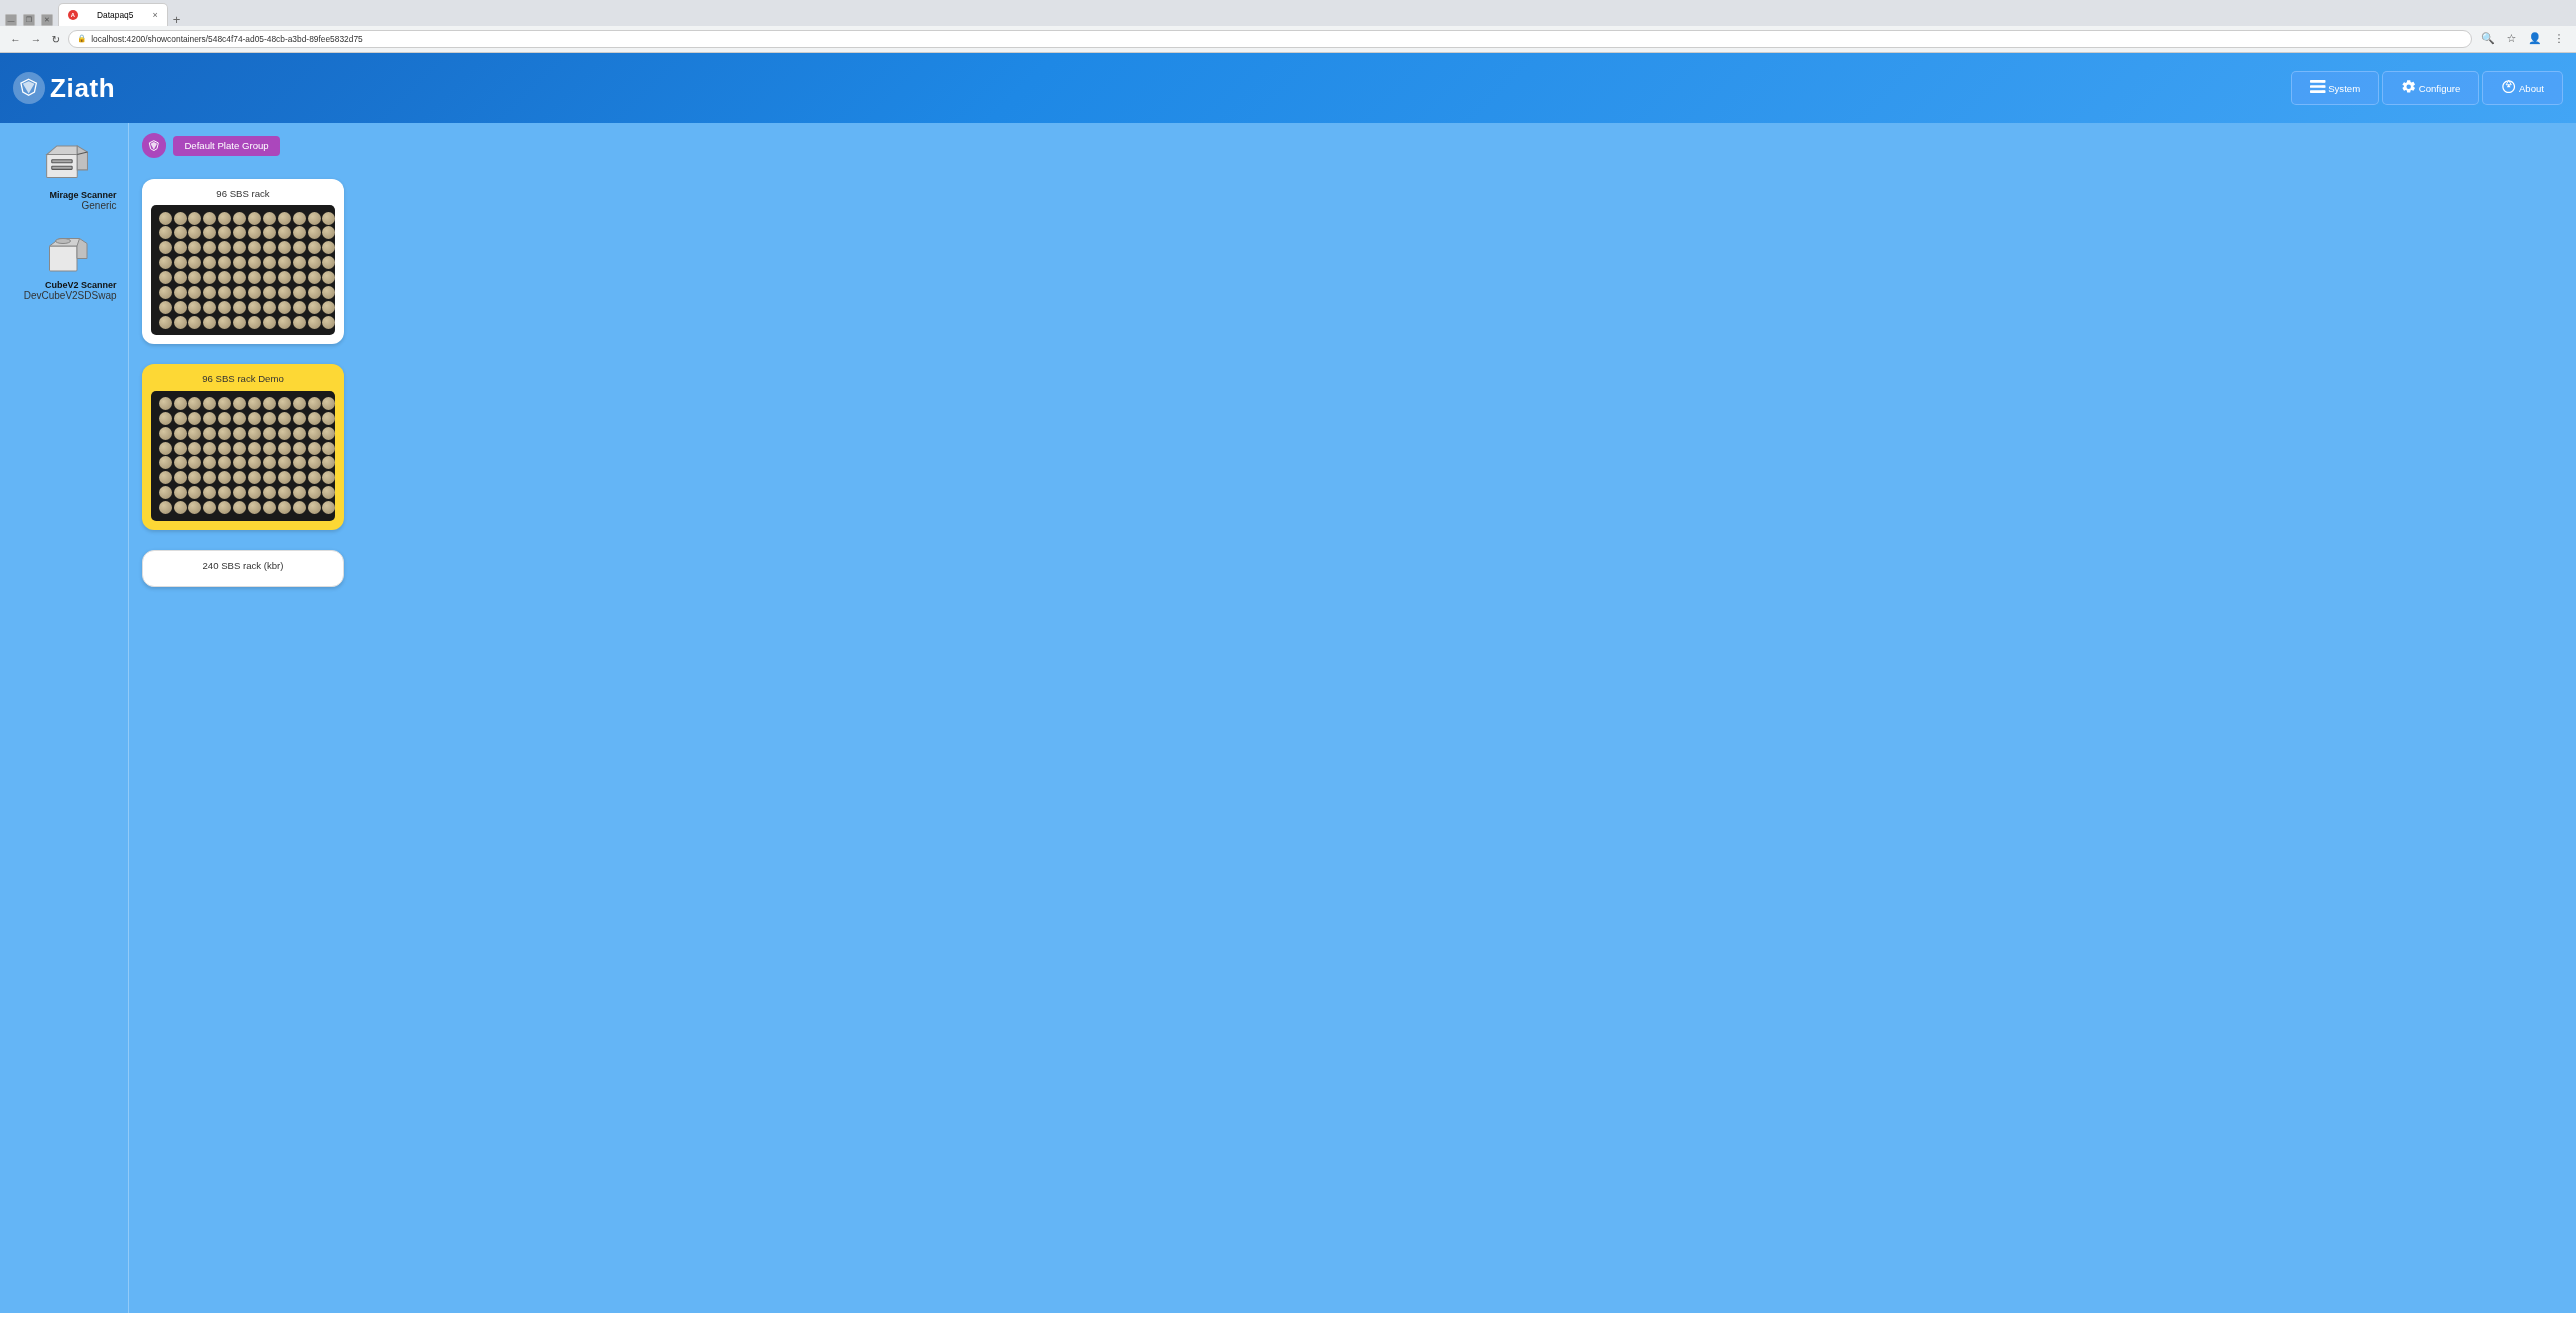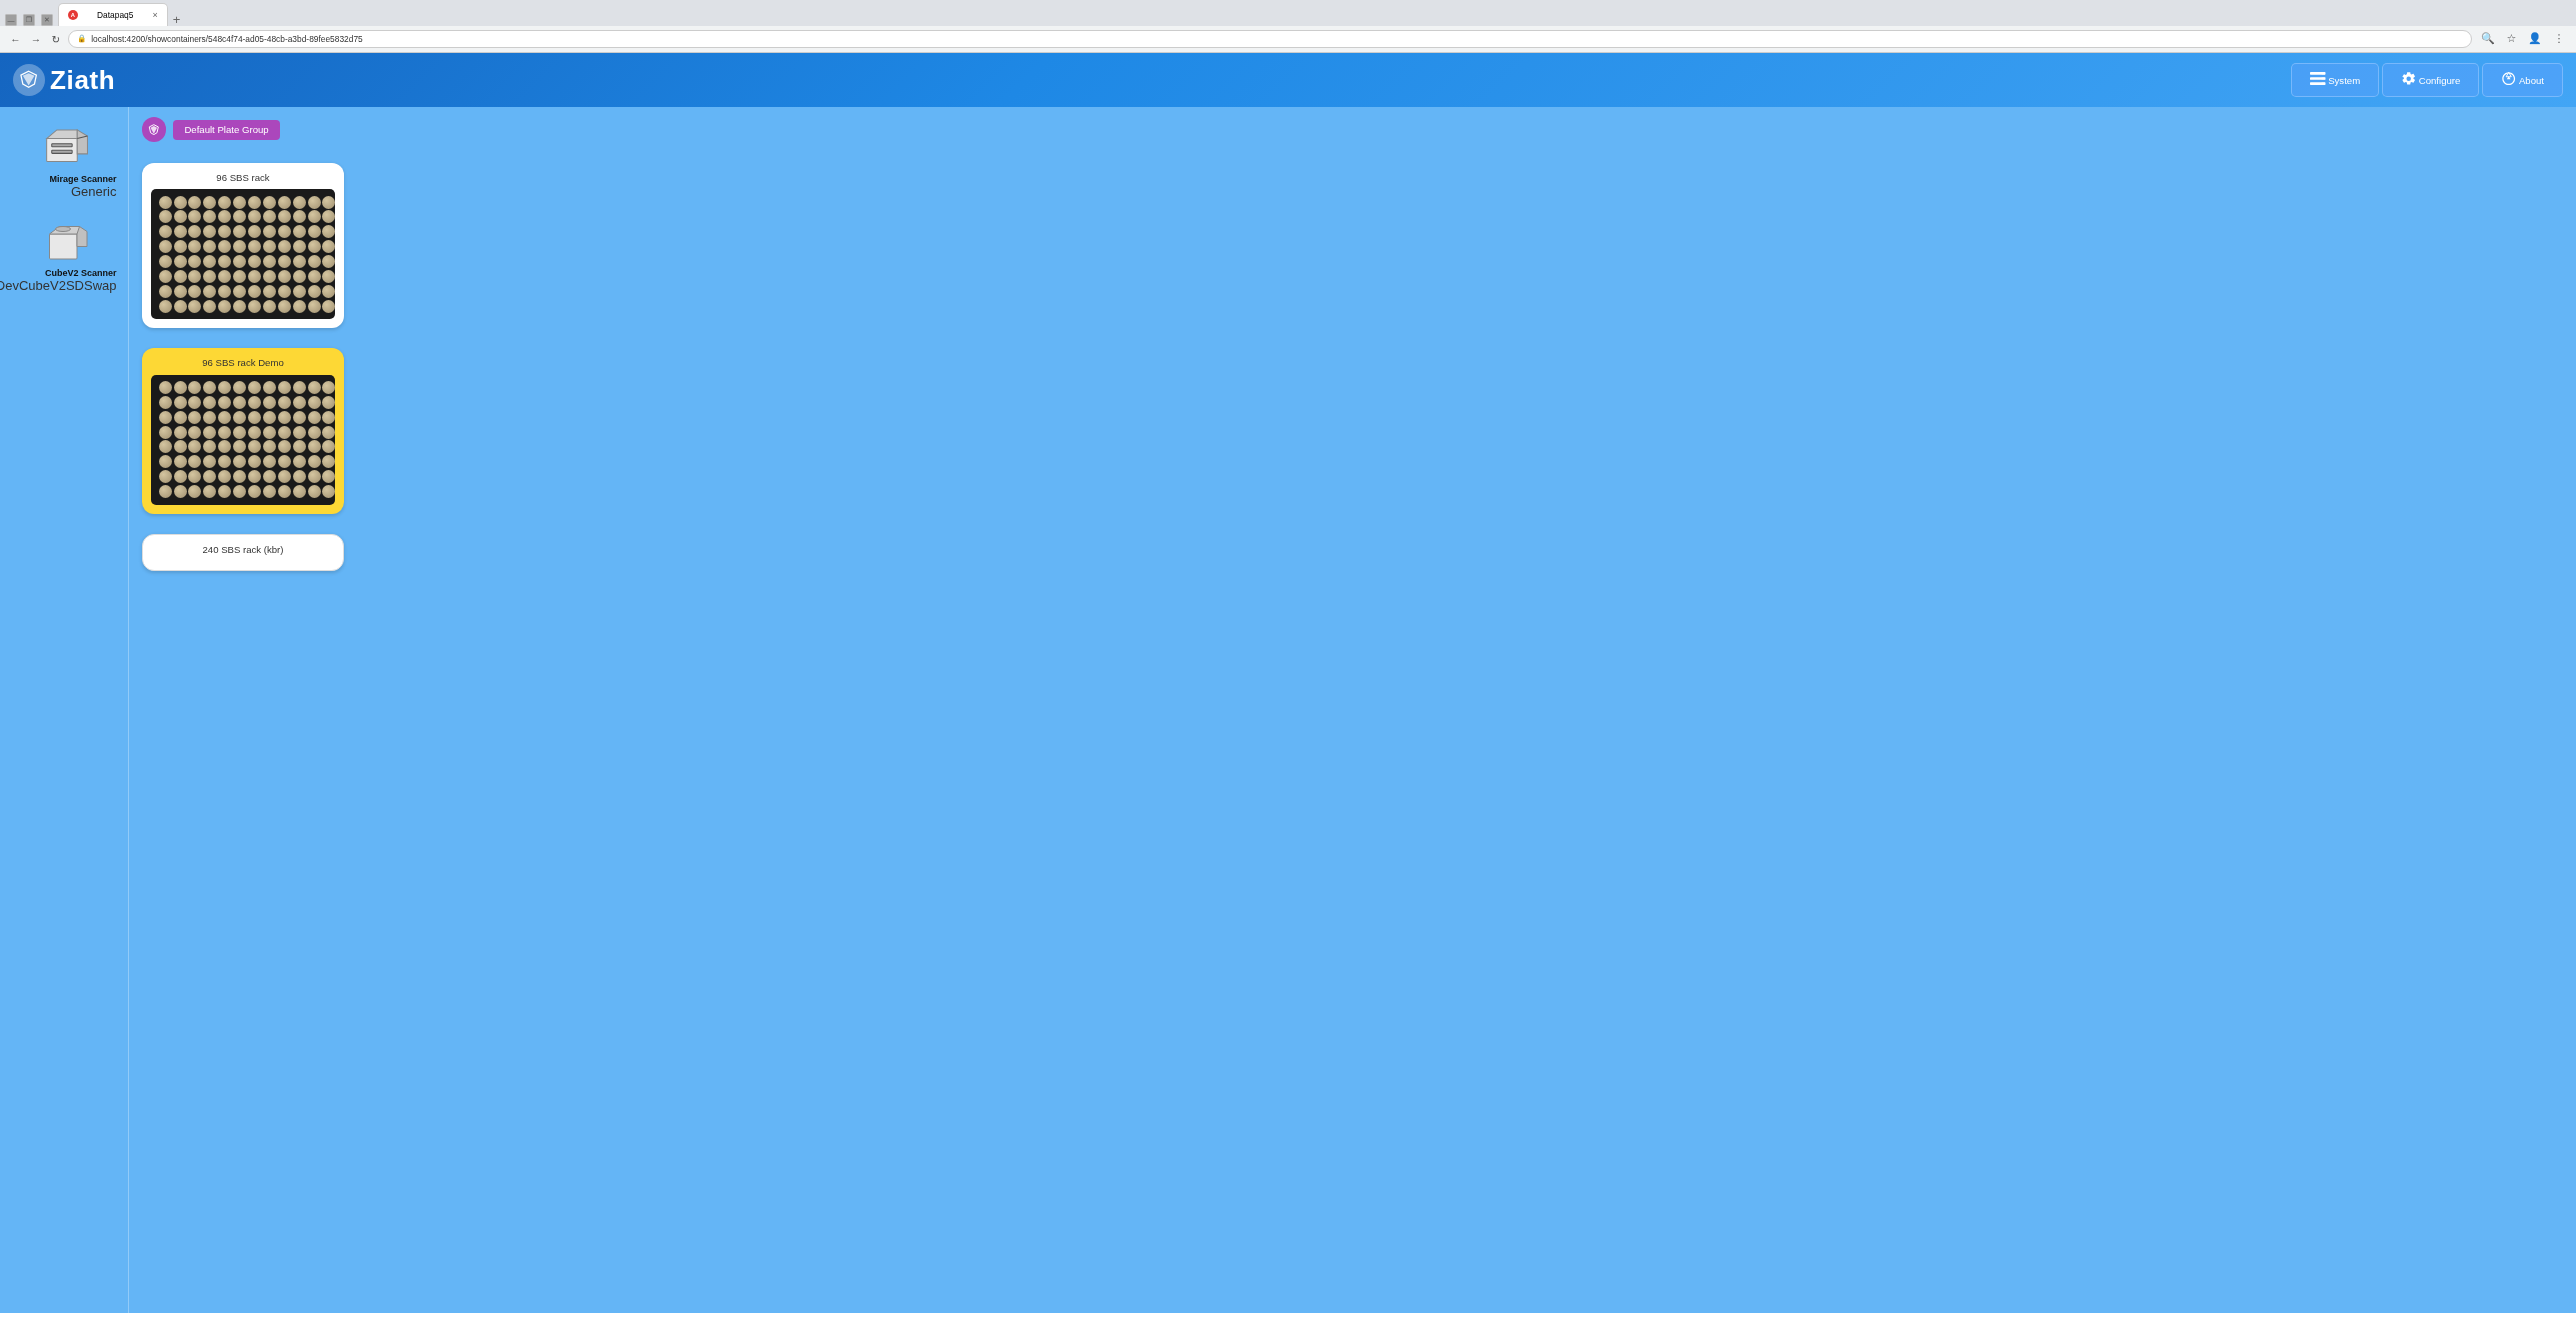--- a/index.html
+++ b/index.html
@@ -127,21 +127,21 @@
       flex-direction: column;
       height: calc(100vh - 58px);
     }
 
     
     .app-header {
       background: linear-gradient(135deg, #1565c0 0%, #1e88e5 40%, #42a5f5 100%);
       display: flex;
       align-items: center;
       padding: 0 13px;
-      height: 54px;
+      height: 70px;
       position: relative;
     }
     .app-logo {
       font-size: 26px;
       font-weight: bold;
       color: white;
       letter-spacing: 0.6px;
       display: flex;
       align-items: center;
       gap: 5.1px;
@@ -212,21 +212,21 @@
       height: 45px;
       margin-bottom: 3.9px;
       align-self: center;
     }
     .sidebar-item-name {
       font-size: 9px;
       font-weight: bold;
       color: #111;
     }
     .sidebar-item-sub {
-      font-size: 13px;
+      font-size: 10px;
       color: #333;
     }
 
     
     .content-area {
       flex: 1;
       overflow-y: auto;
       padding: 10.3px 13px;
       background: #64b5f6;
     }

